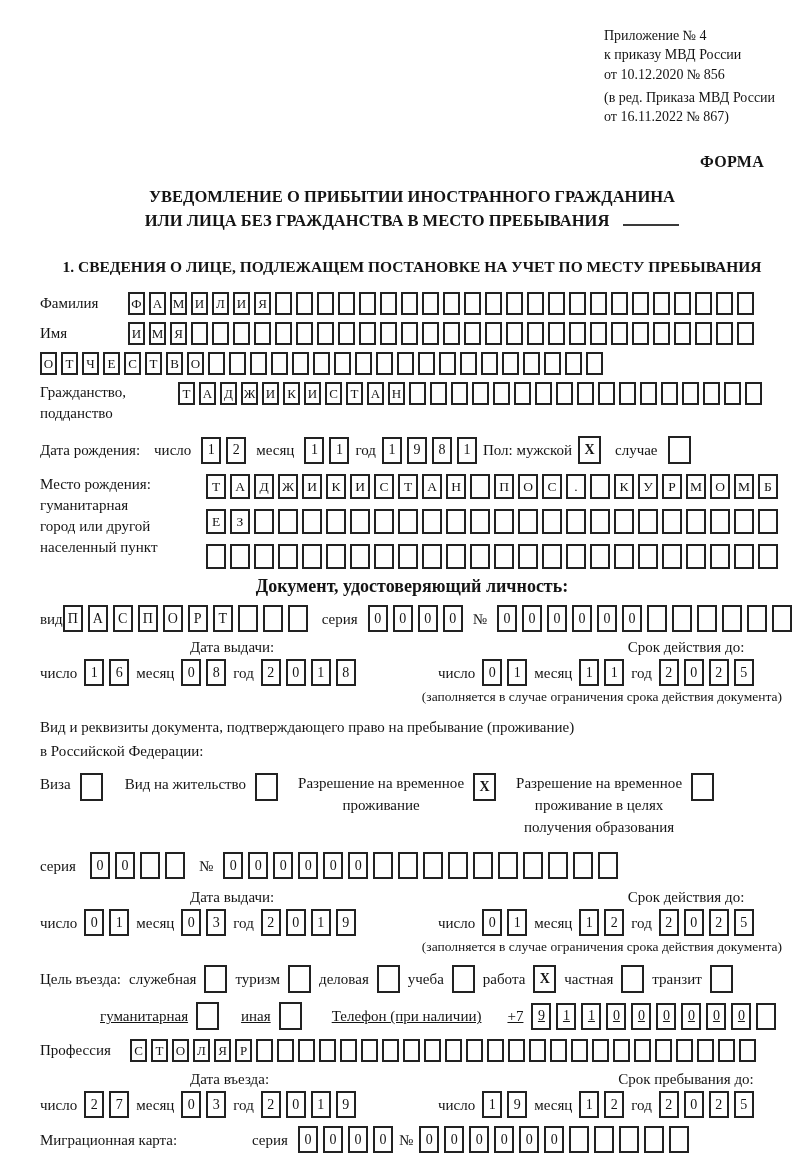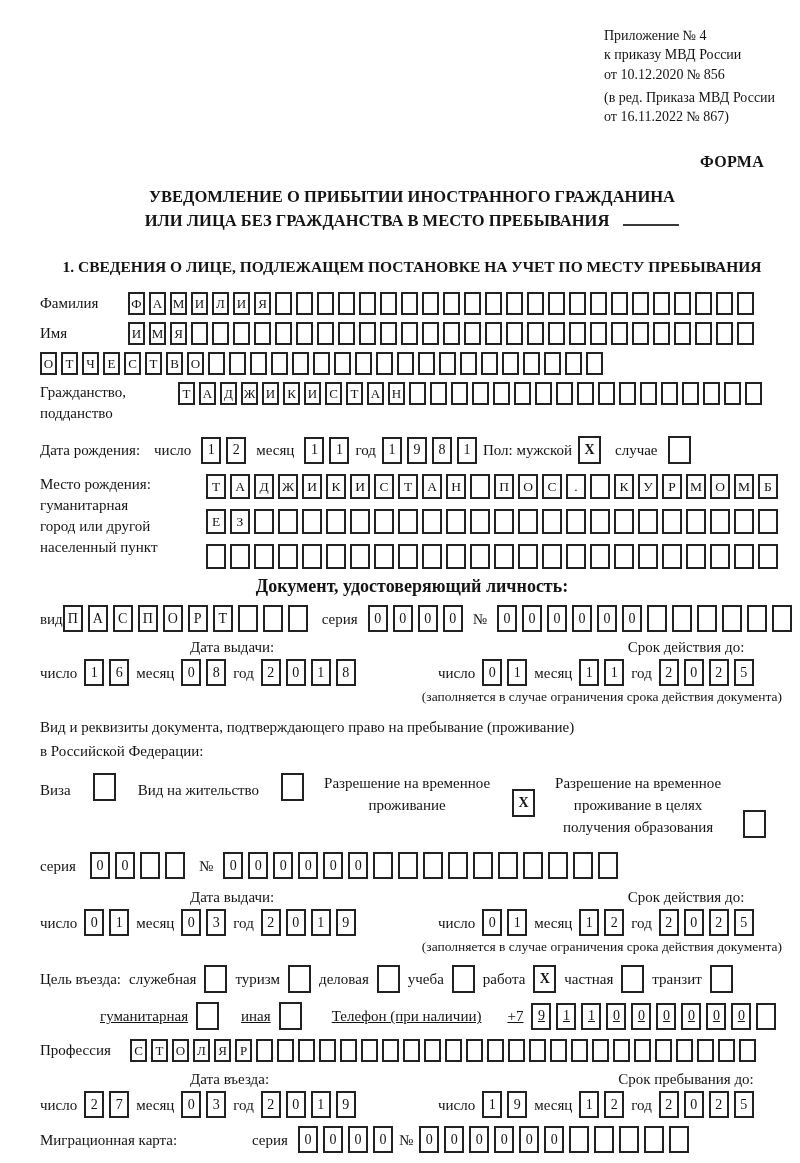--- a/index.html
+++ b/index.html
@@ -37,21 +37,21 @@
   .two-col{display:flex;align-items:center;}
   .col-l{width:398px;flex:none;}
   .col-r{flex:1;}
   .dhead{font-size:15px;text-align:center;margin-bottom:3px;}
   .dhead.l{padding-left:150px;text-align:left;}
   .dgrp{display:flex;align-items:center;gap:7px;}
   .note{font-size:13.5px;text-align:right;margin:3px 2px 10px 0;}
   .para{font-size:15px;line-height:1.6;}
   
   .permit-row{display:flex;align-items:flex-start;margin:10px 0 14px 0;}
-  .permit-item{display:flex;align-items:flex-end;gap:22px;}
+  .permit-item{display:flex;align-items:flex-start;gap:9px;}
   .permit-txt{font-size:15px;text-align:center;line-height:1.45;}
   
   .purpose{display:flex;align-items:center;gap:8px;margin-bottom:9px;flex-wrap:nowrap;}
   .indent60{margin-left:60px;text-decoration:underline;}
 </style>
 </head>
 <body>
 
 <div class="page">
 

